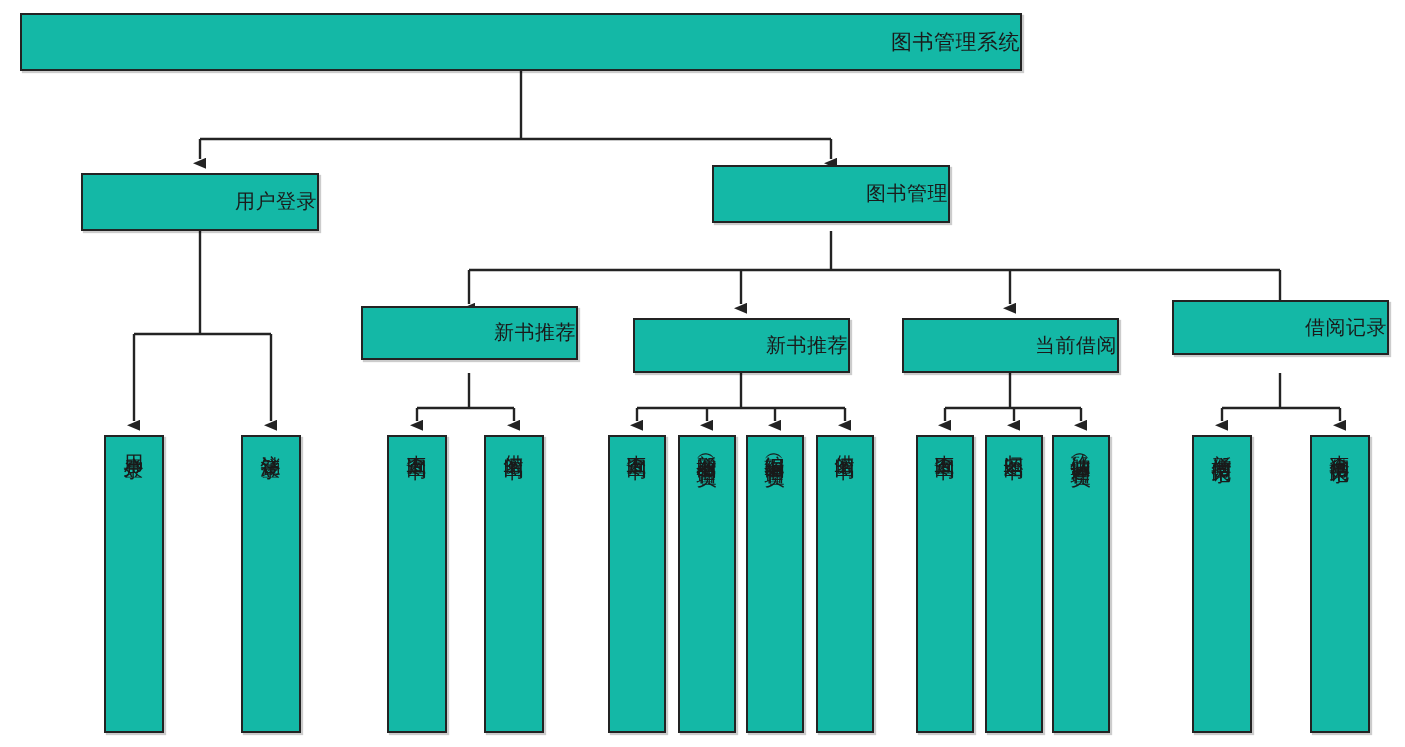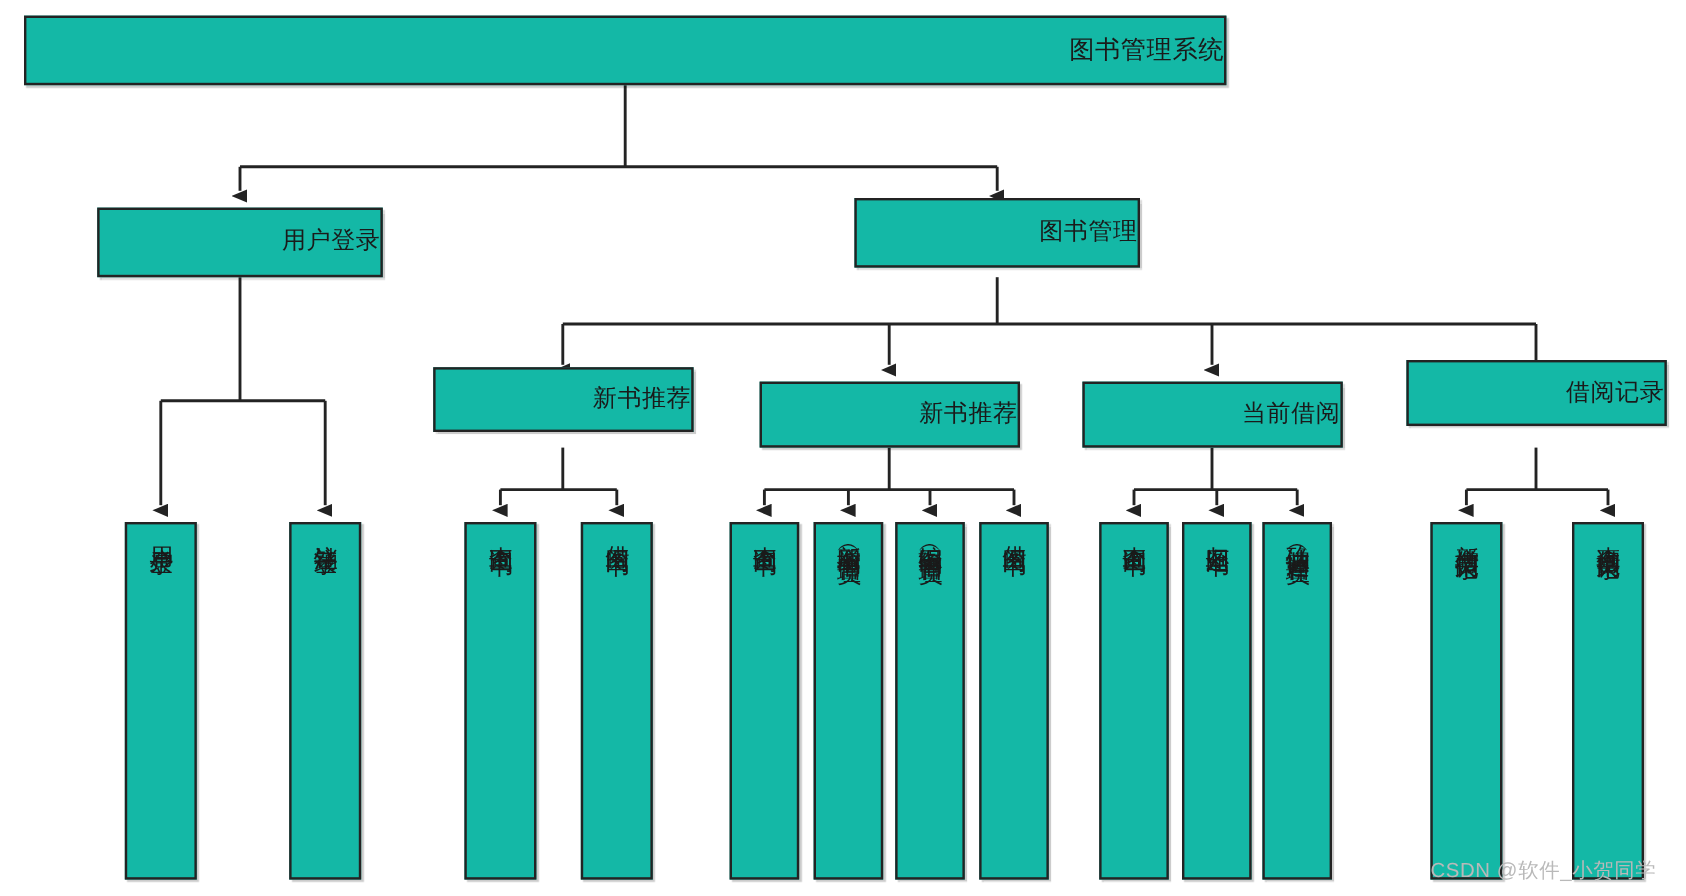--- a/index.html
+++ b/index.html
@@ -176,14 +176,13 @@
         <span class="node-label">确认归还（管理员）</span>
       </div>
       <div class="node vertical" style="left: 1192px; top: 435px; width: 60px; height: 298px;">
         <span class="node-label">新增借阅记录</span>
       </div>
       <div class="node vertical" style="left: 1310px; top: 435px; width: 60px; height: 298px;">
         <span class="node-label">查询借阅记录</span>
       </div>
     </div>
 
-  <div class="watermark">CSDN @软件_小贺同学</div>
 </div>
 
 </body></html>

